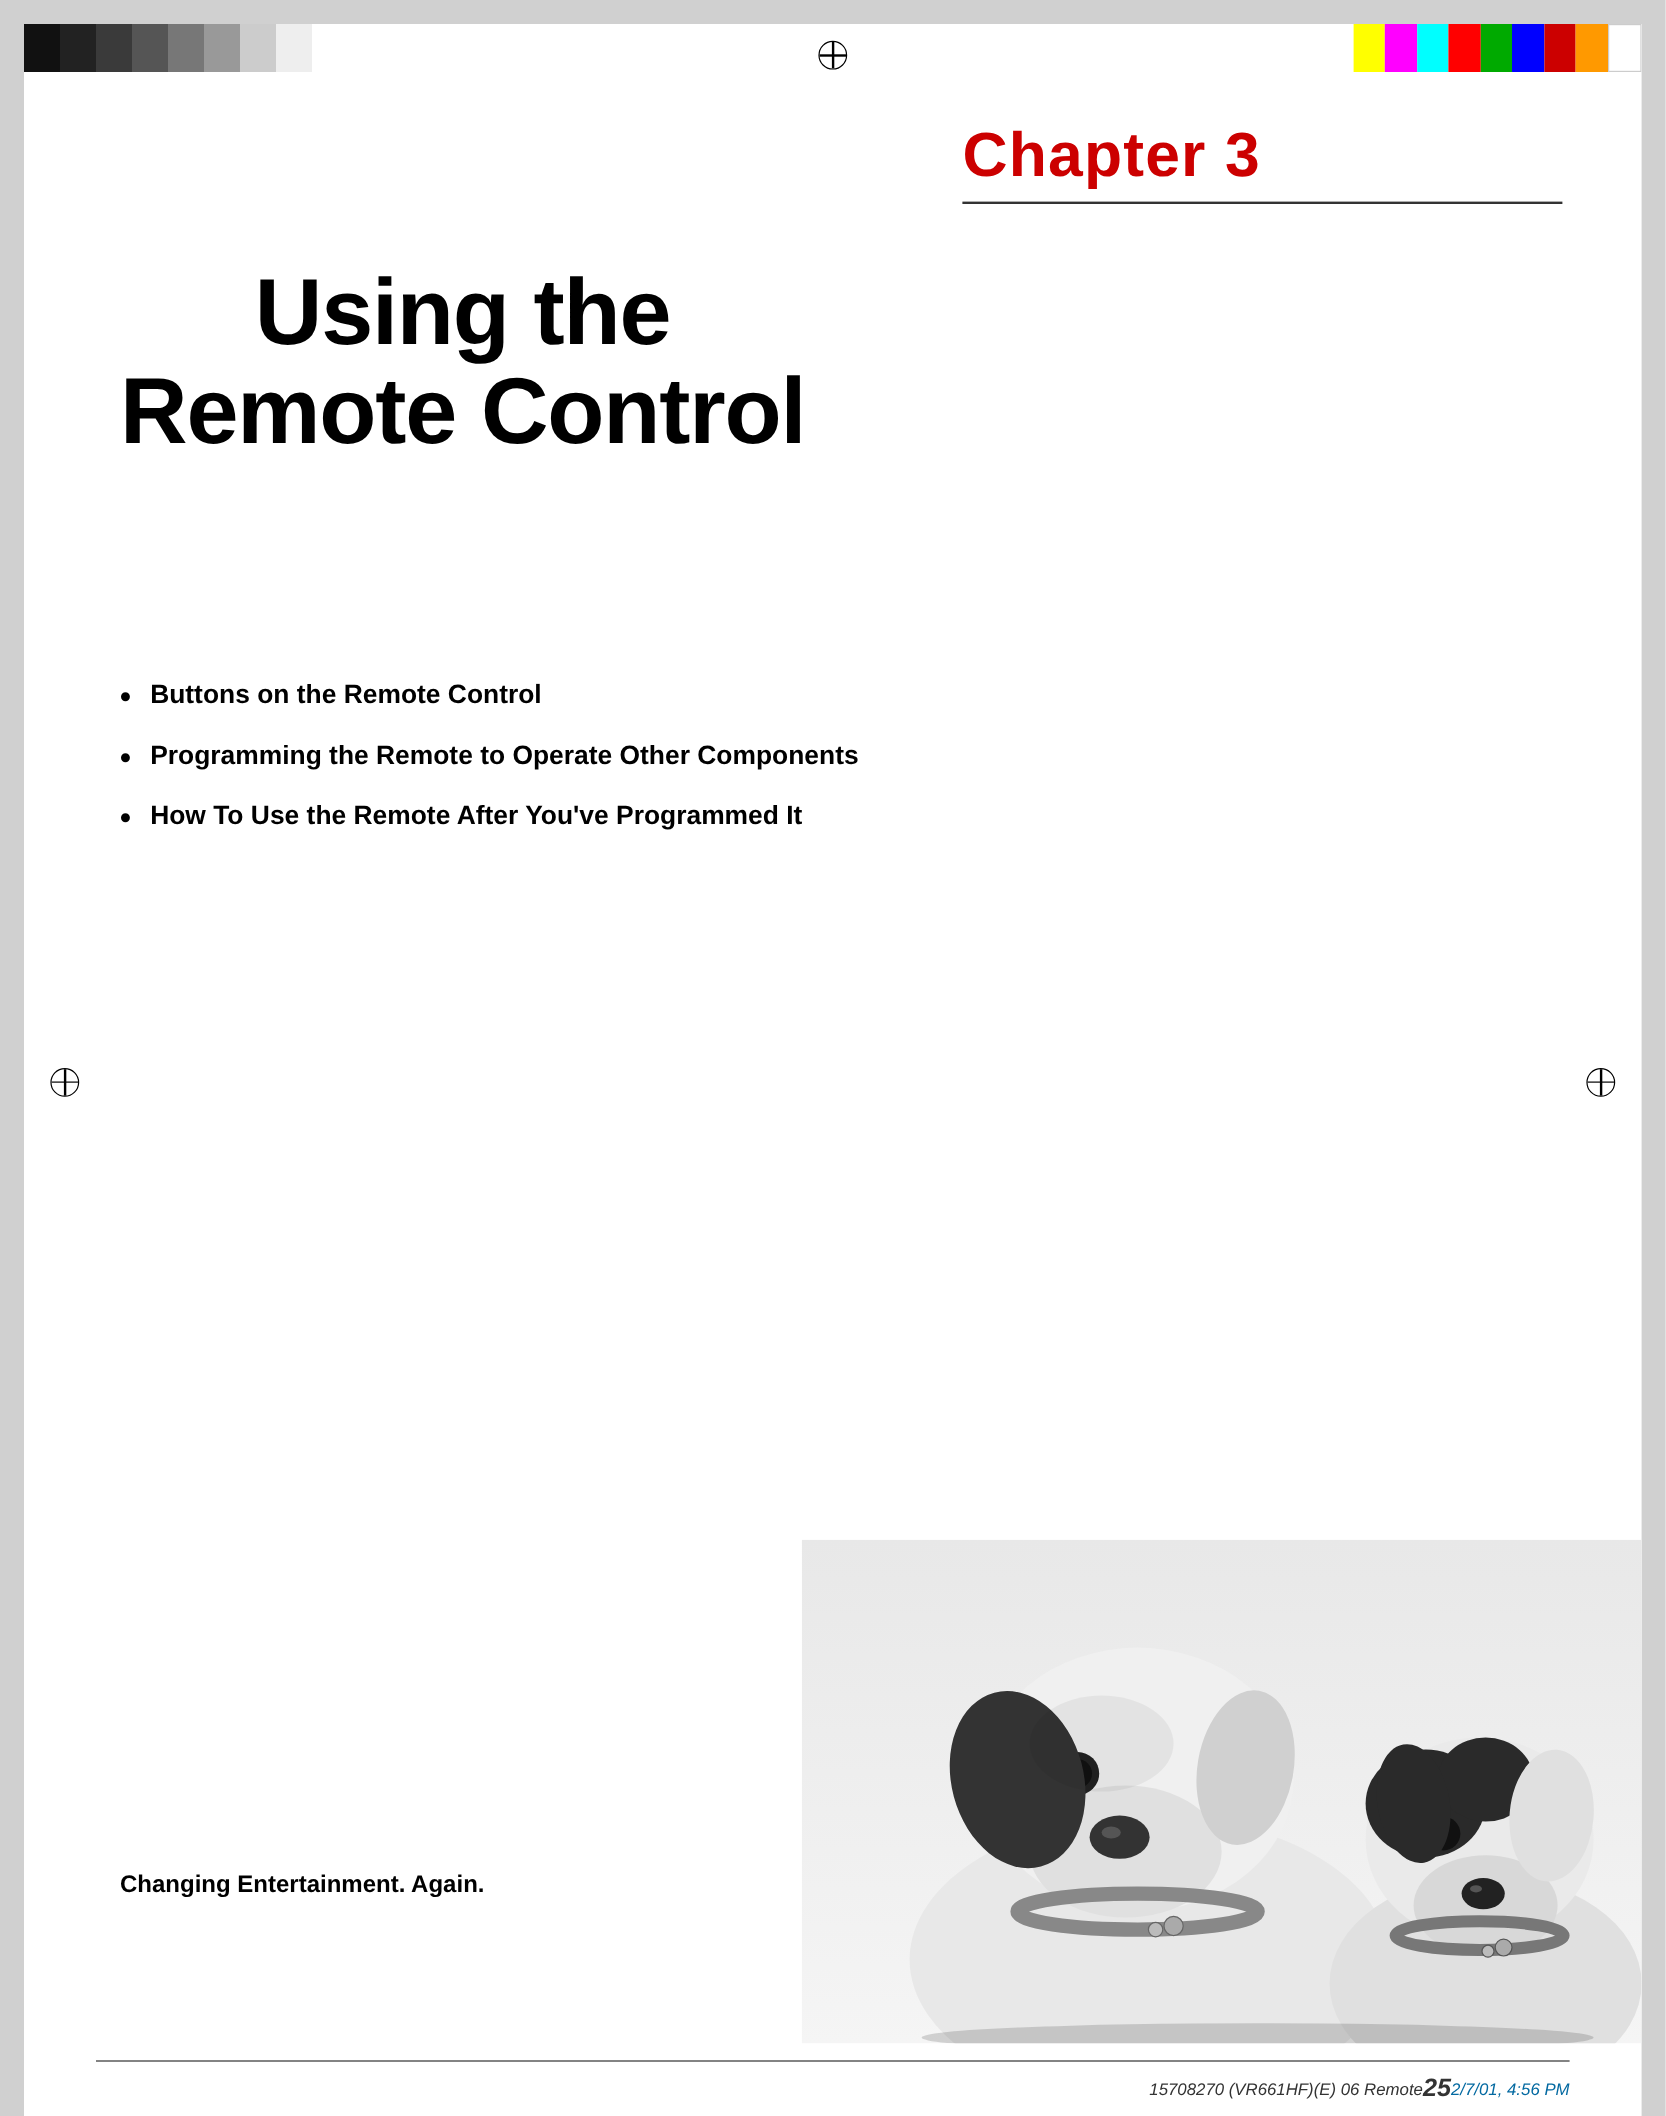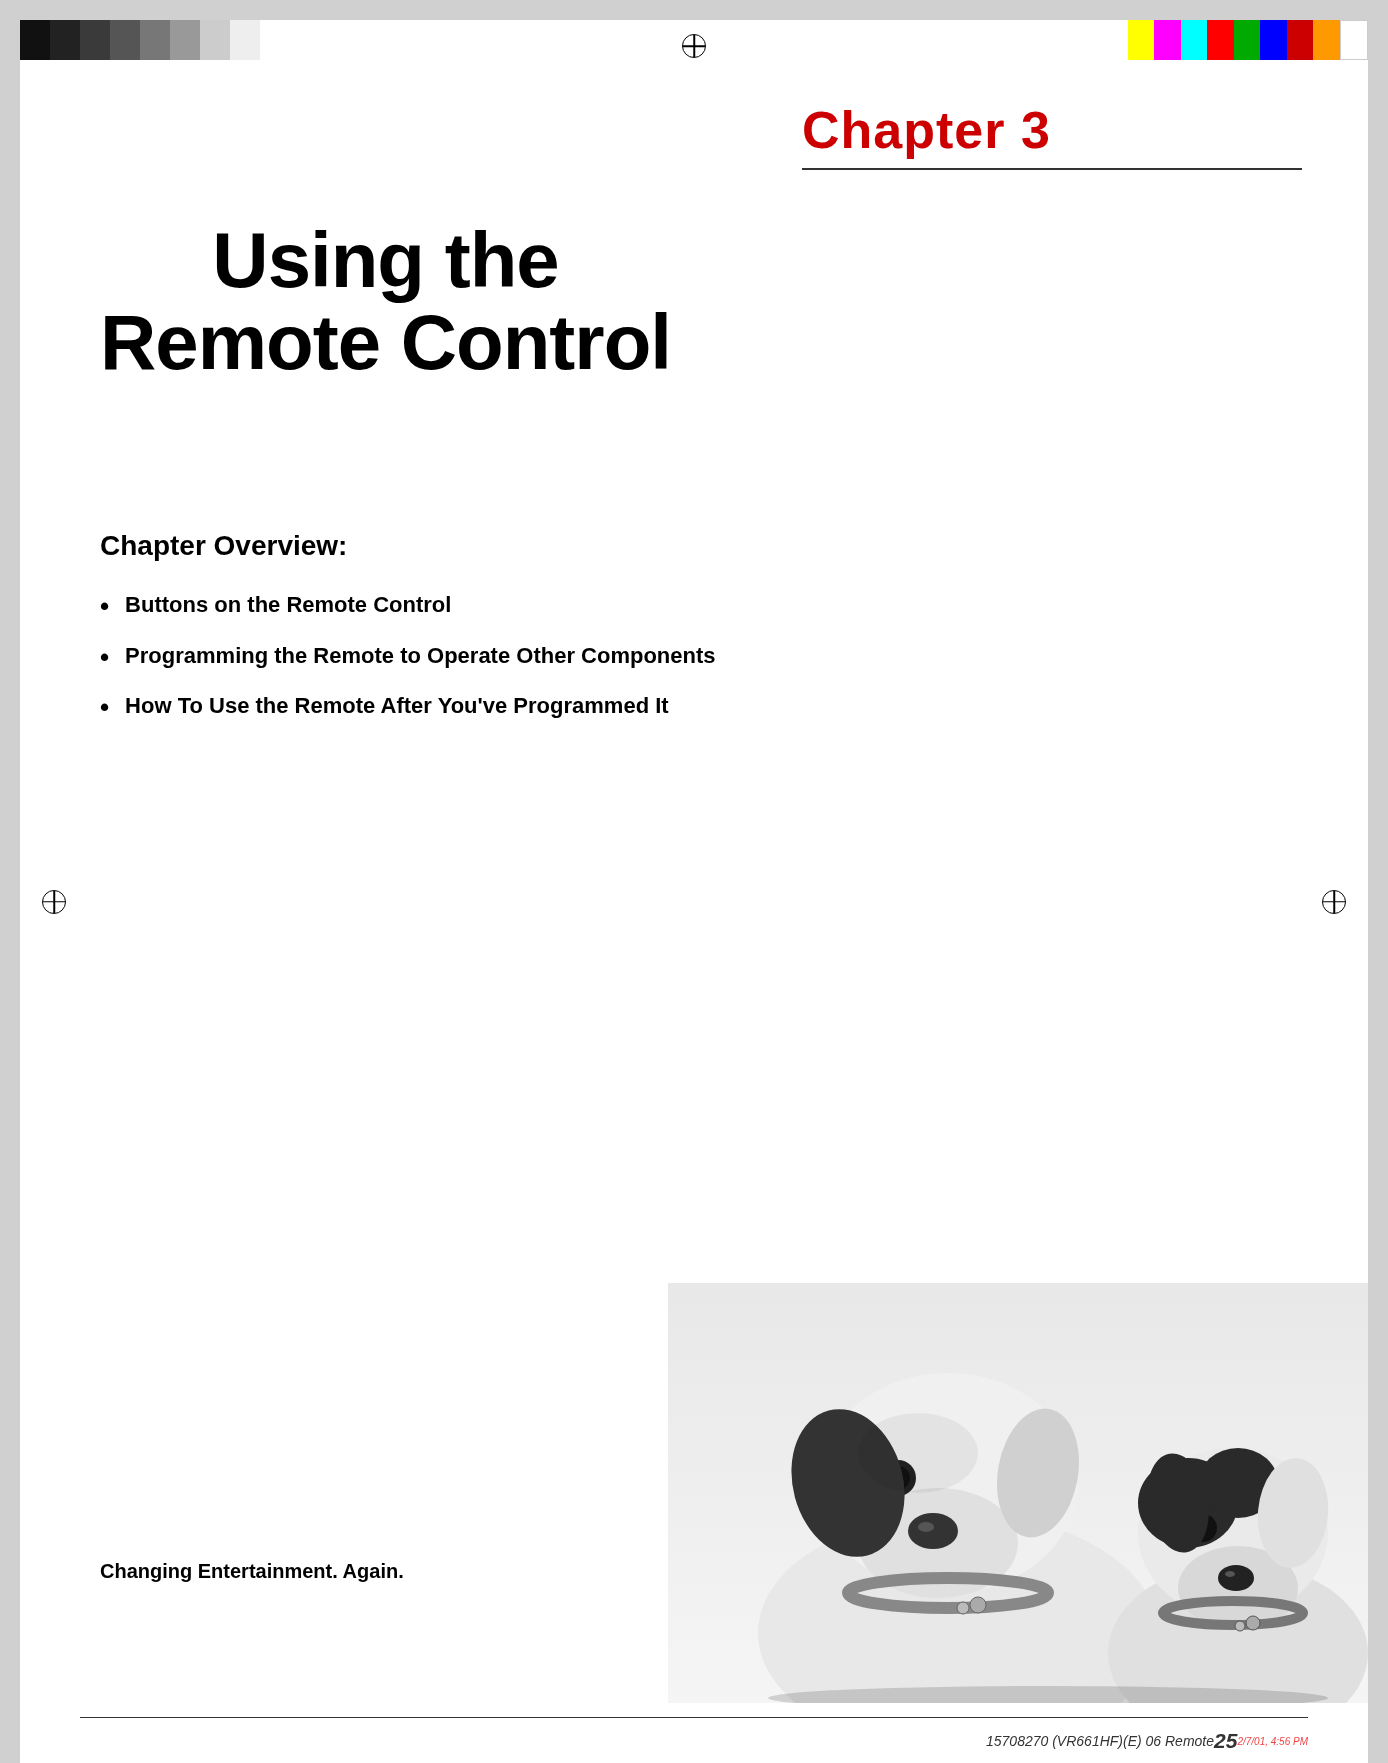--- a/index.html
+++ b/index.html
@@ -102,20 +102,21 @@
       font-size: 28px;
       font-weight: bold;
       color: #000;
       font-family: Arial, Helvetica, sans-serif;
       margin-bottom: 30px;
     }
 
     .bullet-list {
       list-style: none;
       padding: 0;
+      margin-top: 36px;
     }
 
     .bullet-list li {
       font-size: 22px;
       font-weight: bold;
       color: #000;
       font-family: Arial, Helvetica, sans-serif;
       margin-bottom: 22px;
       display: flex;
       align-items: flex-start;
@@ -185,22 +186,22 @@
     }
 
     .footer-center {
       font-size: 21px;
       color: #333;
       font-family: Arial, Helvetica, sans-serif;
       font-weight: bold;
     }
 
     .footer-right {
-      font-size: 10px;
-      color: #ef4444;
+      font-size: 14px;
+      color: #0369a1;
       font-family: Arial, Helvetica, sans-serif;
     }
 
     
     .reg-left-mid {
       position: absolute;
       left: 20px;
       top: 50%;
       transform: translateY(-50%);
     }
@@ -311,21 +312,20 @@
     <div class="chapter-title">Chapter 3</div>
     <div class="chapter-rule"></div>
   </div>
 
   <div class="main-title">
     <div>Using the</div>
     <div>Remote  Control</div>
   </div>
 
   <div class="overview-section">
-    <div class="overview-heading">Chapter Overview:</div>
     <ul class="bullet-list">
       <li>
         <span>Buttons on the Remote Control</span>
       </li>
       <li>
         <span>Programming the Remote to Operate Other Components</span>
       </li>
       <li>
         <span>How To Use the Remote After You've Programmed It</span>
       </li>

